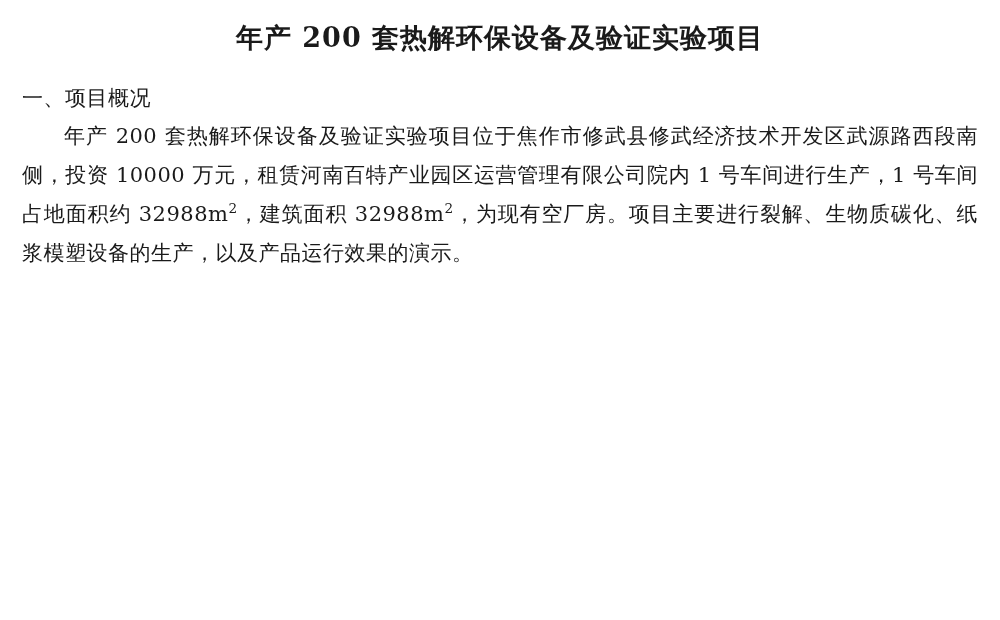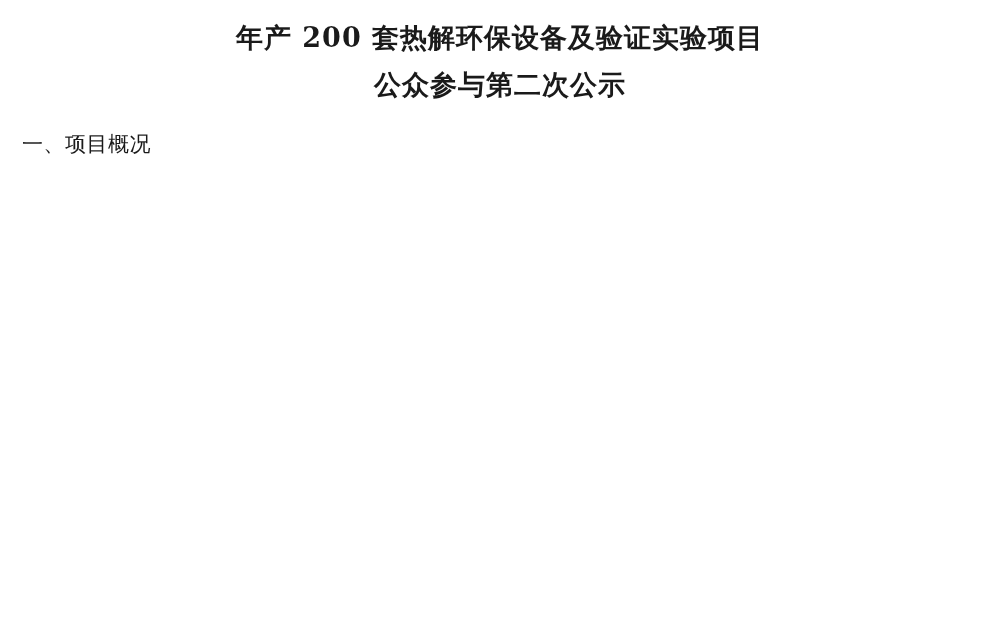--- a/index.html
+++ b/index.html
@@ -63,23 +63,23 @@
     line-height: 0;
   }
 </style>
 </head>
 <body>
 
 <div class="page">
 
   <h1 class="doc-title">
     <span class="title-line first">年产 200 套热解环保设备及验证实验项目</span>
-    <span class="title-line second">公众参与第二次公示</span>
   </h1>
 
   <div class="body-block">
 
 
     <p class="para heading">一、项目概况</p>
 
+    <p class="para indent"><span>年产 200 套热解环保设备及验证实验项目位于焦作市修武县修武经济技术开发区武源路西段南侧，投资 10000 万元，租赁河南百特产业园区运营管理有限公司院内 1 号车间进行生产，1 号车间占地面积约 32988m</span><span class="sup">2</span><span>，建筑面积 32988m</span><span class="sup">2</span><span>，为现有空厂房。项目主要进行裂解、生物质碳化、纸浆模塑设备的生产，以及产品运行效果的演示。</span></p>
 
   </div>
 </div>
 
 </body></html>

